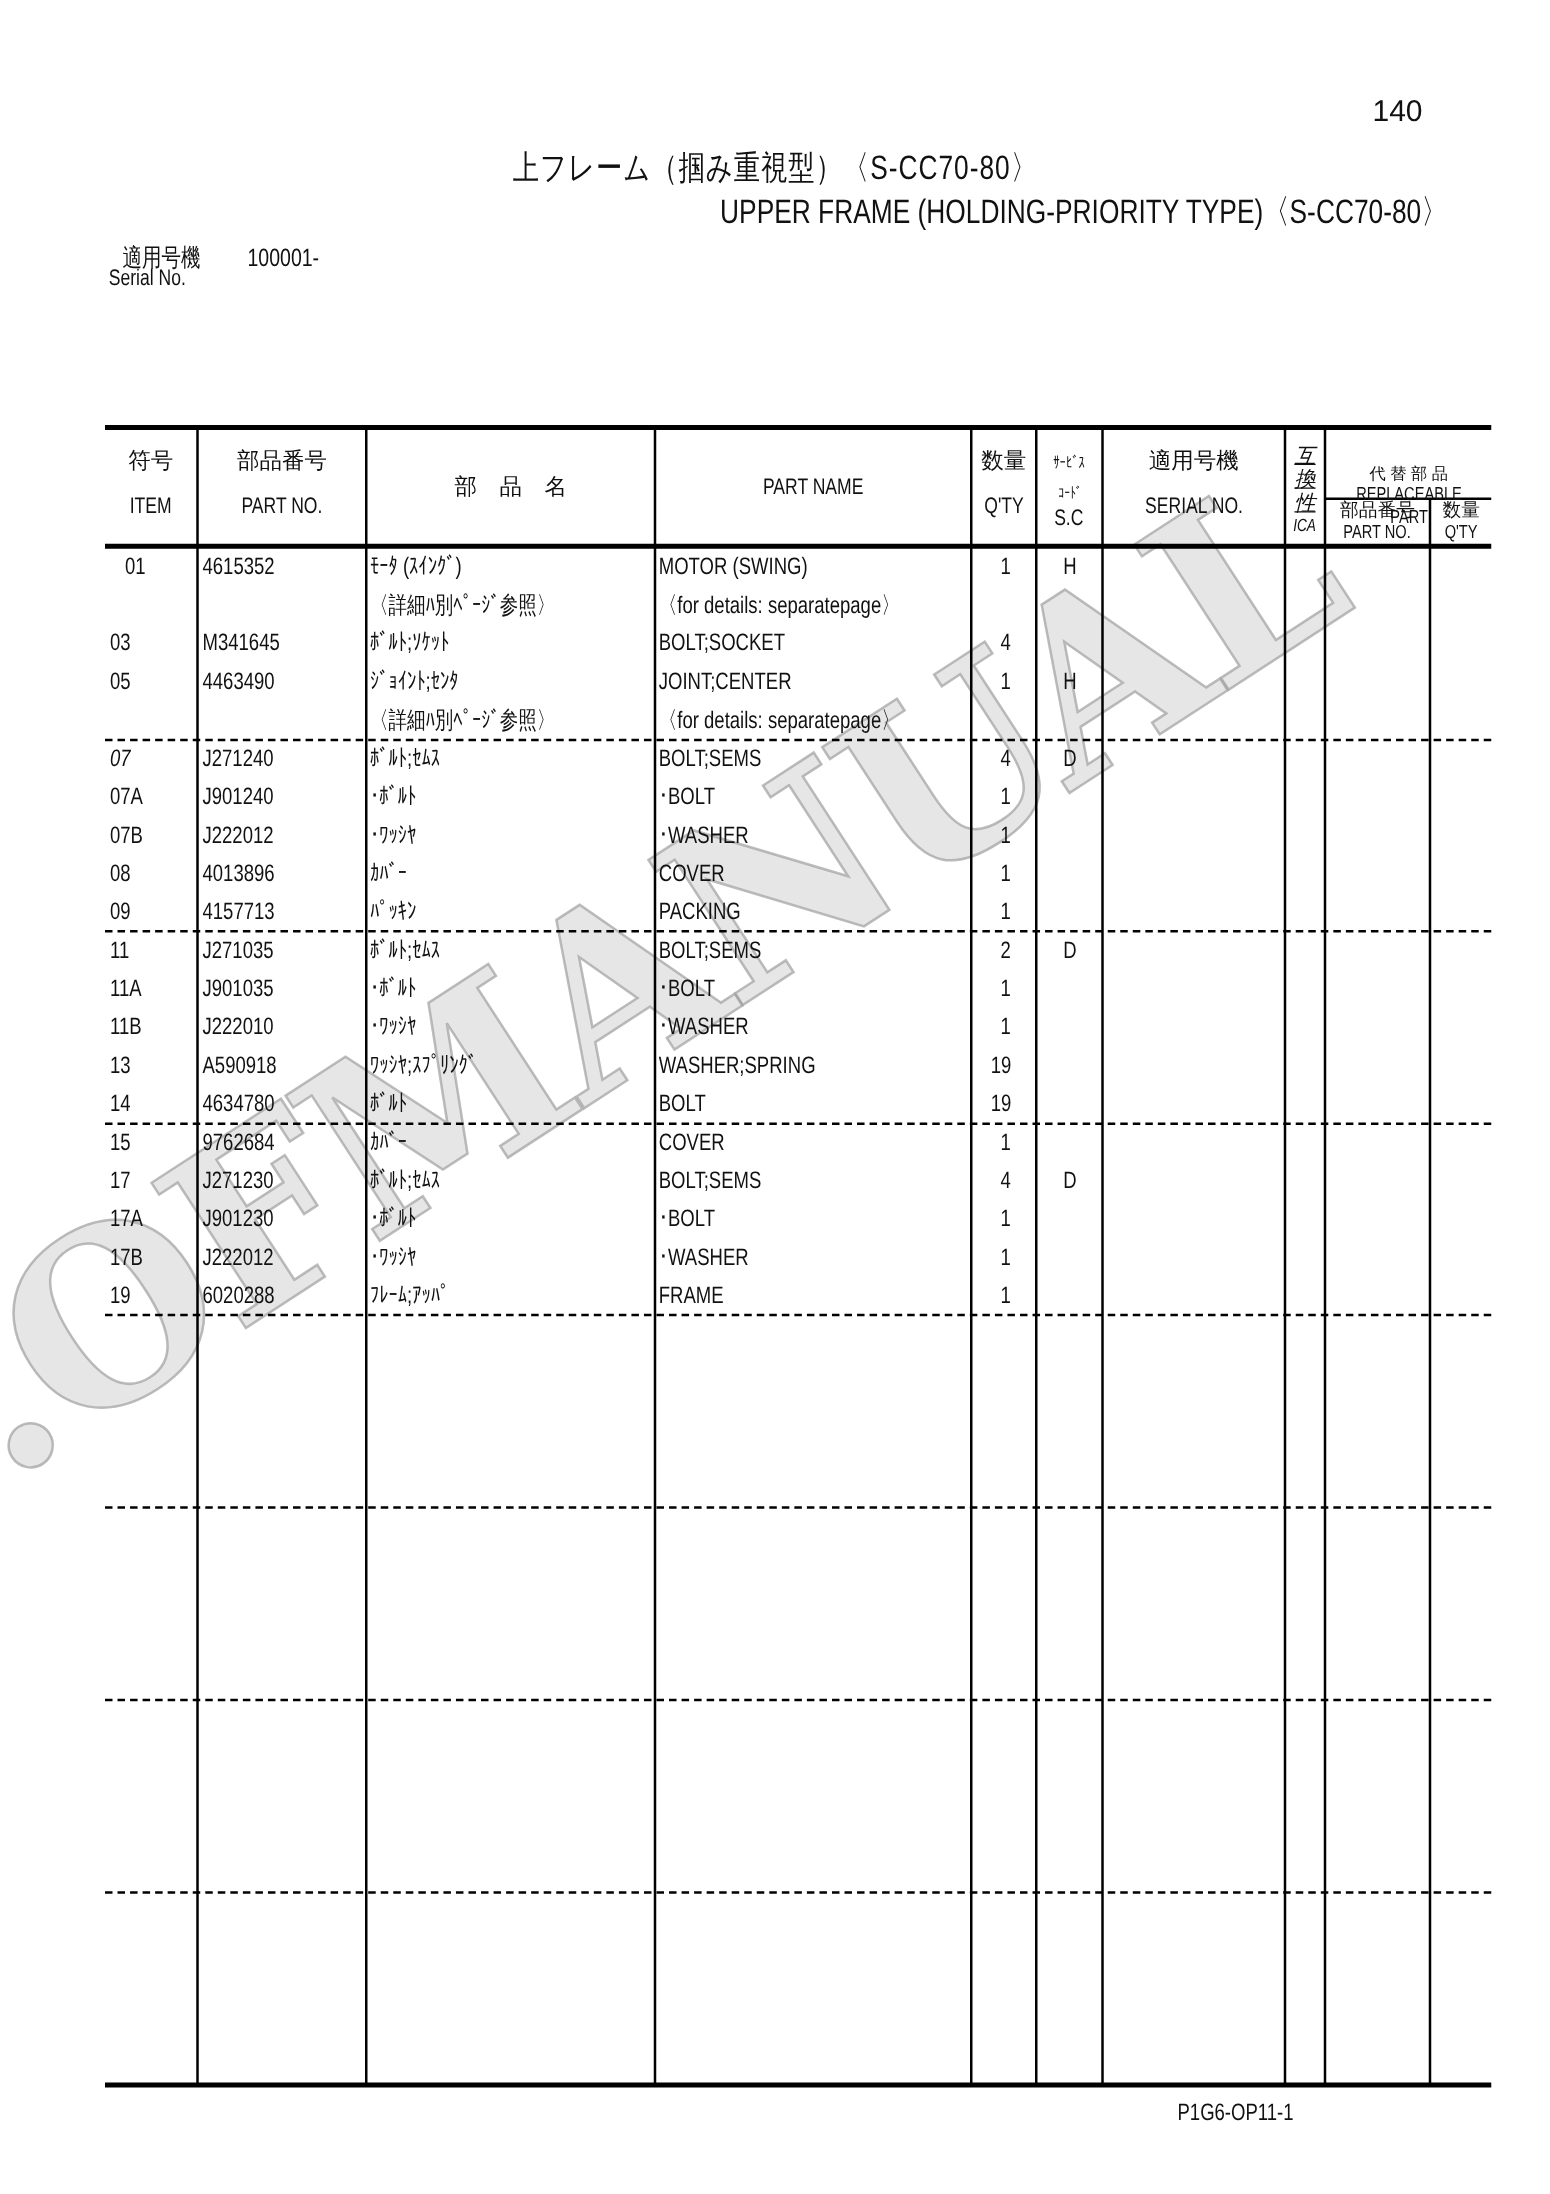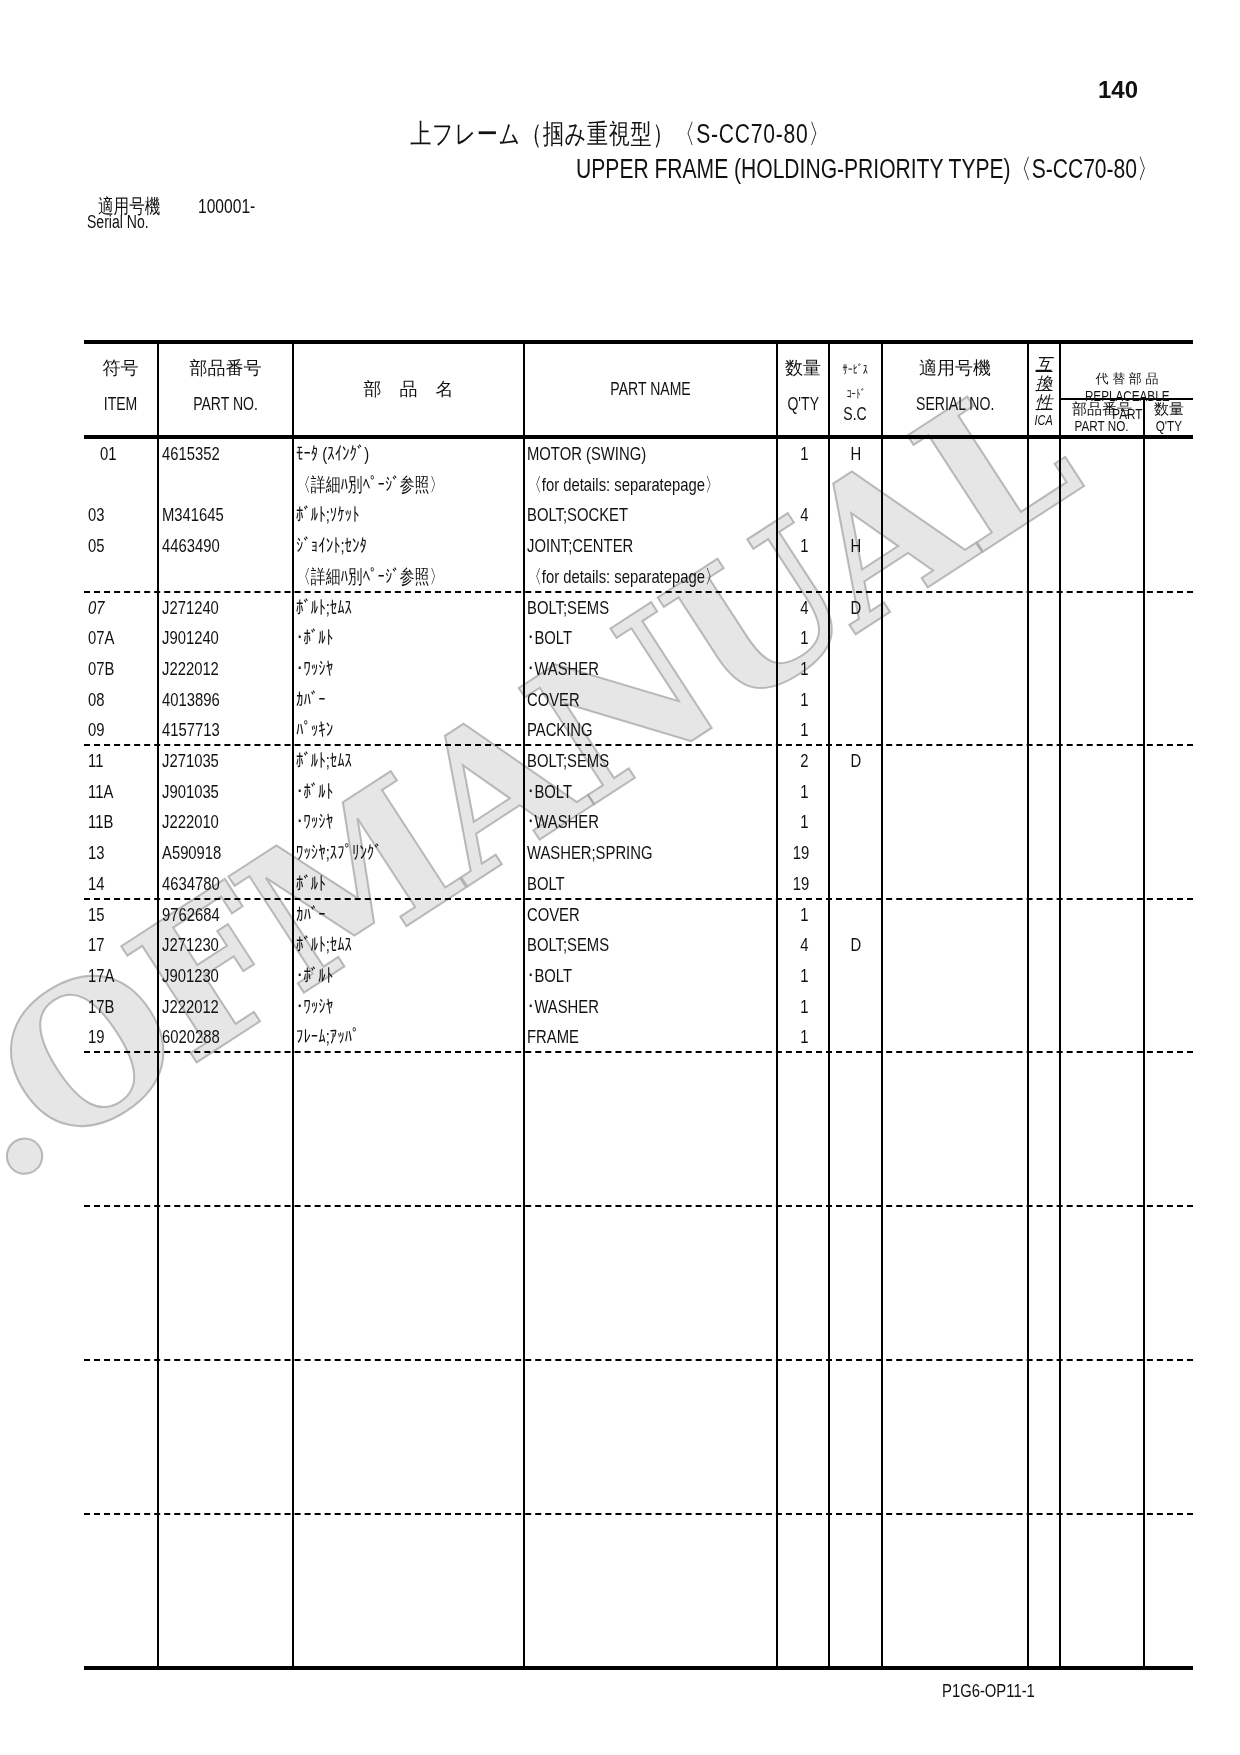--- a/index.html
+++ b/index.html
@@ -2,21 +2,21 @@
 <html><head>
 <meta charset="utf-8">
 <style>
   html, body { margin:0; padding:0; background:#ffffff; }
   body { width:1240px; height:1755px; position:relative; overflow:hidden;
          font-family:"Liberation Sans Narrow","Liberation Sans","DejaVu Sans",sans-serif; color:#111; }
   .abs { position:absolute; }
   .narrow { display:inline-block; transform:scaleX(0.78); transform-origin:left center; white-space:nowrap; }
   .narrow-c { display:inline-block; transform:scaleX(0.78); transform-origin:center center; white-space:nowrap; }
 
-  #page-number { left:1098px; top:76px; font-size:24px; font-weight:bold; }
+  #page-number { left:1098px; top:76px; font-size:24px; font-weight:normal; }
   #title-jp { left:0; width:1240px; top:116px; text-align:center; font-size:27px; letter-spacing:1px; }
   #title-en { left:0; width:1240px; top:151px; text-align:right; font-size:27px; }
   #serial-jp { left:98px; top:193px; font-size:20px; }
   #serial-en { left:87px; top:212px; font-size:18px; }
 
   .rule { position:absolute; background:#000; }
   .vline { position:absolute; width:2px; background:#000; }
   .dash { position:absolute; left:84px; width:1109px; height:0; border-top:2px dashed #000; }
 
   .hdr { position:absolute; text-align:center; font-size:18px; line-height:22px; }

